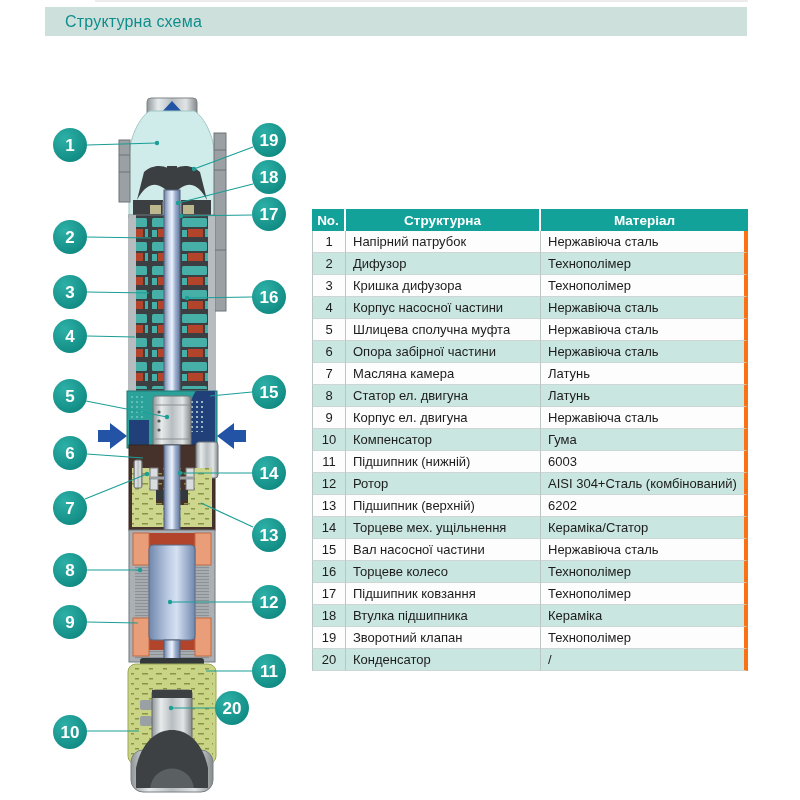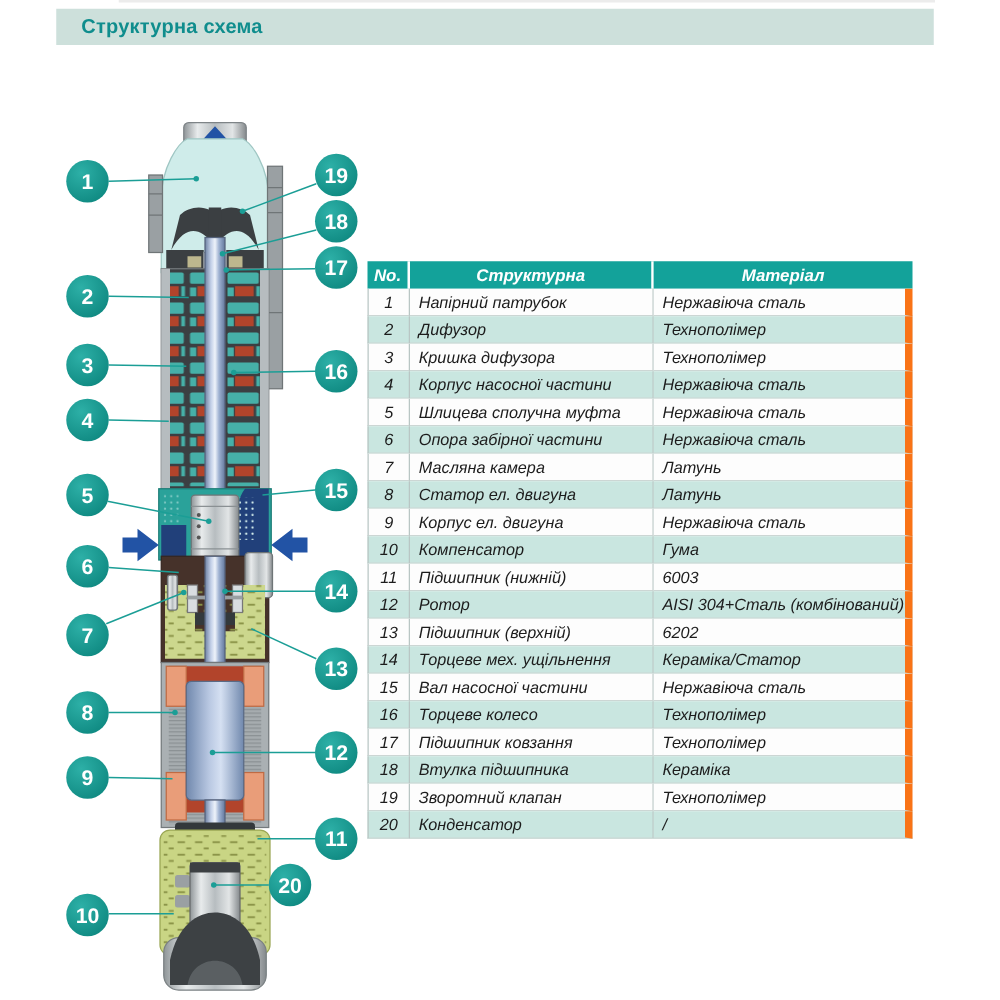--- a/index.html
+++ b/index.html
@@ -1,37 +1,37 @@
 <!DOCTYPE html>
 <html><head>
 <meta charset="utf-8">
 <style>
   html,body{margin:0;padding:0;background:#fff;}
   .page{position:relative;width:800px;height:800px;background:#fff;overflow:hidden;
         font-family:"Liberation Sans", sans-serif;}
   .top-rule{position:absolute;left:95px;top:0;width:653px;height:2px;background:#ececec;}
   .title-bar{position:absolute;left:45px;top:7px;width:702px;height:29px;
              background:#cde0db;display:flex;align-items:center;}
-  .title-bar span{margin-left:20px;font-size:16px;font-weight:bold;color:#0f8d8d;letter-spacing:.2px;}
+  .title-bar span{margin-left:20px;font-size:16px;font-weight:normal;color:#0f8d8d;letter-spacing:.2px;}
   .diagram{position:absolute;left:0;top:85px;width:310px;height:715px;}
   .diagram svg{position:absolute;left:0;top:0;}
   .callout{position:absolute;width:34px;height:34px;border-radius:50%;
            background:radial-gradient(circle at 35% 30%, #2db0a7, #118c84 75%);
            color:#fff;font-size:17px;font-weight:600;display:flex;align-items:center;
            justify-content:center;line-height:1;}
-  table.parts{position:absolute;left:294px;top:209px;width:436px;border-collapse:separate;
-              border-spacing:0;table-layout:fixed;font-size:13px;color:#1c1c1c;font-style:italic;}
+  table.parts{position:absolute;left:312px;top:209px;width:436px;border-collapse:separate;
+              border-spacing:0;table-layout:fixed;font-size:13px;color:#1c1c1c;}
   table.parts col.c-no{width:34px;} table.parts col.c-comp{width:195px;} table.parts col.c-mat{width:207px;}
   table.parts th{background:#13a29a;color:#fff;font-weight:bold;font-size:13.5px;height:22px;
                  text-align:center;border-right:2px solid #fff;padding:0;}
   table.parts th:last-child{border-right:none;text-align:center;}
   table.parts td{height:21px;padding:0 0 0 7px;border-bottom:1px solid #ccd6d4;
                  border-right:1px solid #b9c6c4;white-space:nowrap;overflow:hidden;}
   table.parts td:first-child{text-align:center;padding:0;border-left:1px solid #b9c6c4;}
-  table.parts td:last-child{border-right:6px solid #f97316;}
+  table.parts td:last-child{border-right:4px solid #f97316;}
   table.parts tbody tr:nth-child(even) td{background:#c9e6e0;}
   table.parts tbody tr:nth-child(odd) td{background:#fdfdfd;}
 </style>
 </head>
 <body>
 
 <div class="page">
   <div class="top-rule"></div>
 
   <div class="title-bar">

